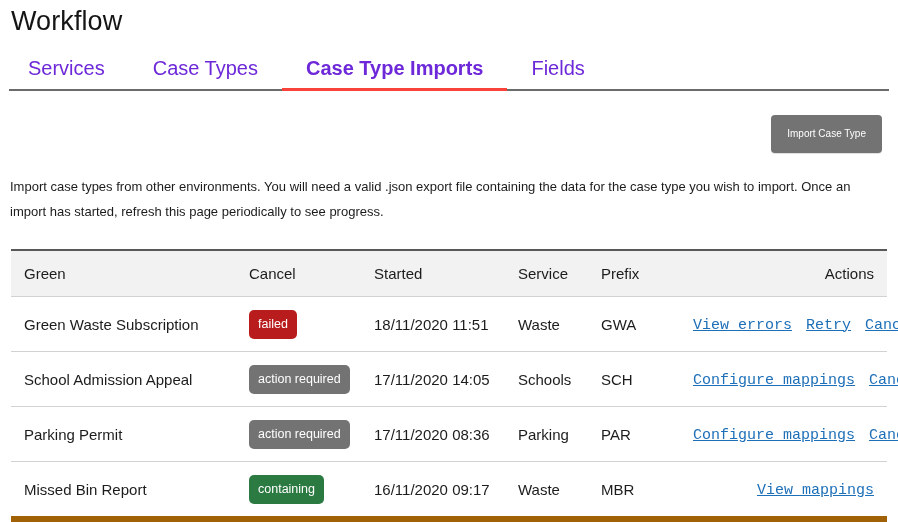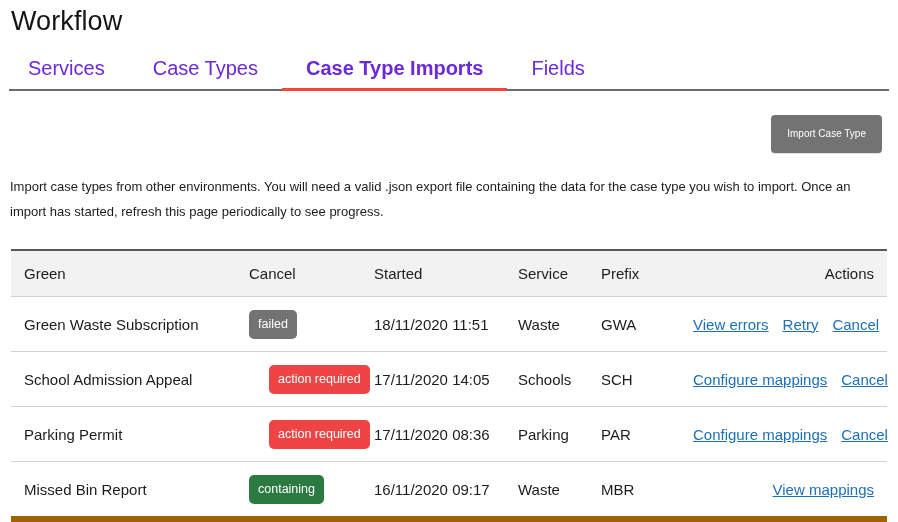--- a/index.html
+++ b/index.html
@@ -147,30 +147,31 @@
   
   .badge {
     display: inline-block;
     border-radius: 5px;
     color: #ffffff;
     font-size: 12.5px;
     line-height: 14px;
     padding: 7px 9px 8px 9px;
     white-space: nowrap;
   }
-  .badge.failed          { background: #737373; }
-  .badge.action-required { background: #ef4444; margin-left: 20px; }
+  .badge.failed          { background: #b91c1c; }
+  .badge.action-required { background: #737373; }
   .badge.completed       { background: #2b7a42; }
 
   
   a.row-link {
     color: #1d6fb8;
     text-decoration: underline;
     font-size: 15px;
     cursor: pointer;
+    font-family: Liberation Mono, monospace;
   }
   .actions-group a.row-link + a.row-link { margin-left: 14px; text-align: right; }
 </style>
 </head>
 <body>
 
 <div class="page">
 
   <h1 class="page-title">Workflow</h1>
 

